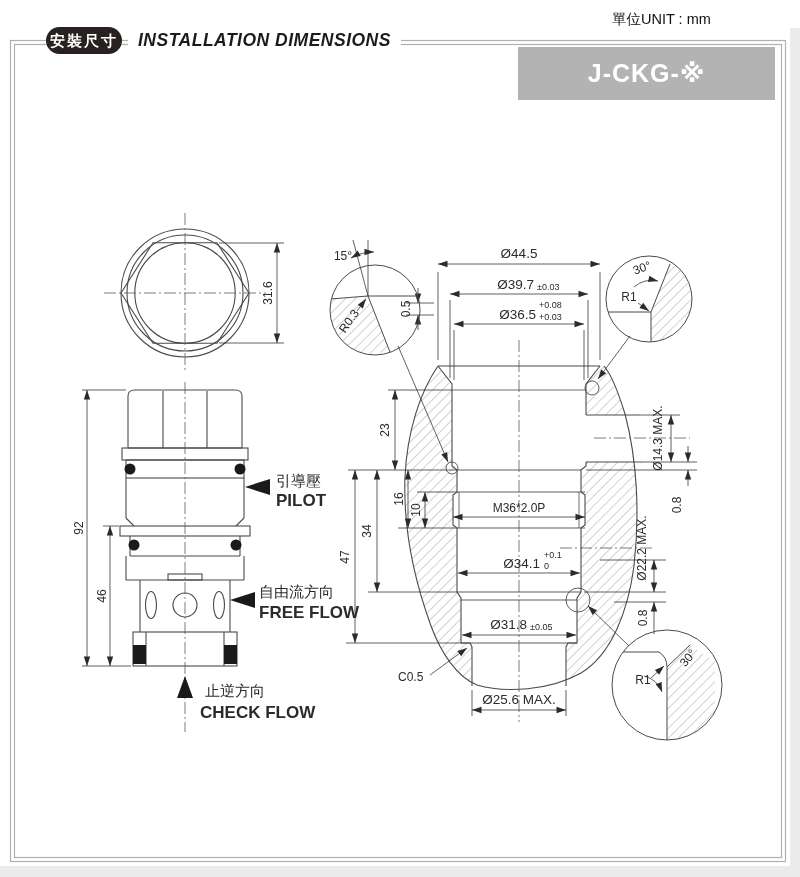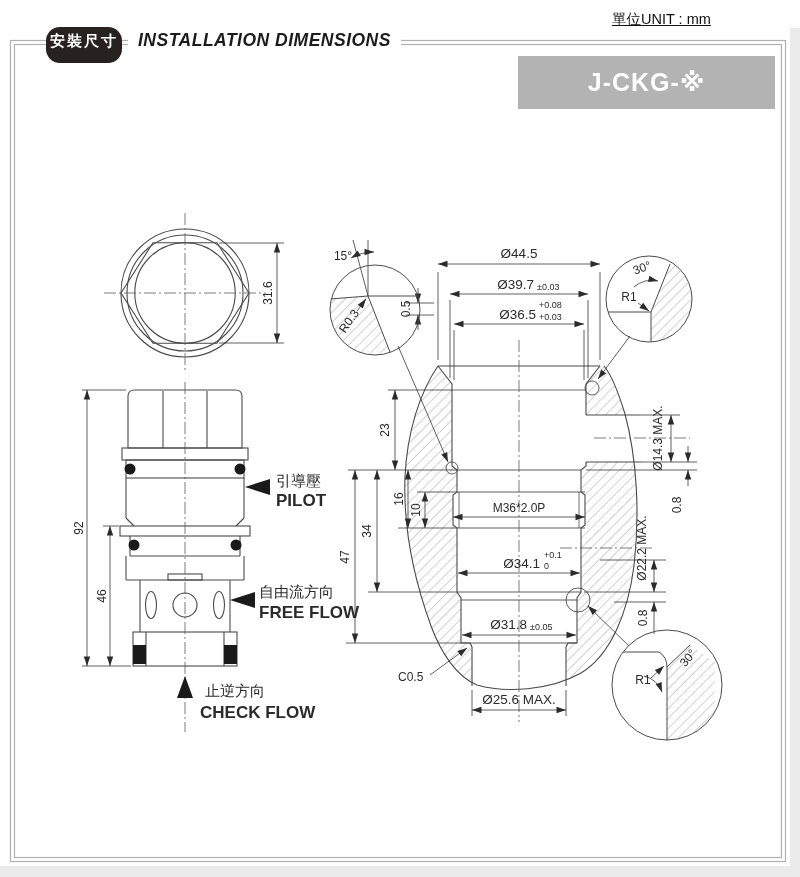--- a/index.html
+++ b/index.html
@@ -1,26 +1,26 @@
 <!DOCTYPE html>
 <html><head>
 <meta charset="utf-8">
 <style>
   html,body{margin:0;padding:0;background:#ebebeb;}
   #canvas{position:relative;width:800px;height:877px;background:#ffffff;overflow:hidden;
           font-family:"Liberation Sans","DejaVu Sans",sans-serif;}
   #gray-right{position:absolute;left:790px;top:28px;width:10px;height:849px;background:#ebebeb;}
   #gray-bottom{position:absolute;left:0;top:866px;width:800px;height:11px;background:#ebebeb;}
   svg{position:absolute;left:0;top:0;}
-  .badge{position:absolute;left:46px;top:27px;width:76px;height:36px;background:#272220;border-radius:14px;
+  .badge{position:absolute;left:46px;top:27px;width:76px;height:27px;background:#272220;border-radius:14px;
          color:#fff;font-size:15px;font-weight:bold;letter-spacing:2px;text-align:center;line-height:27px;z-index:5;}
   .title{position:absolute;left:128px;top:27px;height:27px;line-height:27px;background:#fff;padding:0 10px;
          font-size:17.5px;font-weight:bold;letter-spacing:.5px;color:#1b1b1b;z-index:5;font-style:italic;}
-  .unit{position:absolute;left:612px;top:10px;font-size:14.5px;color:#111;z-index:5;text-decoration:underline;}
-  .model{position:absolute;left:518px;top:56px;width:257px;height:53px;background:#b3b3b3;color:#fff;
+  .unit{position:absolute;left:612px;top:10px;font-size:14.5px;color:#111;z-index:5;}
+  .model{position:absolute;left:518px;top:47px;width:257px;height:53px;background:#b3b3b3;color:#fff;
          font-size:25px;font-weight:bold;letter-spacing:1px;text-align:center;line-height:53px;z-index:6;}
   text{fill:#2b2b2b;}
   .dim{font-size:12px;}
   .dimL{font-size:13.5px;}
   .tol{font-size:9px;}
   .zh{font-size:15px;}
   .en{font-size:17px;font-weight:600;}
 </style>
 </head>
 <body>

